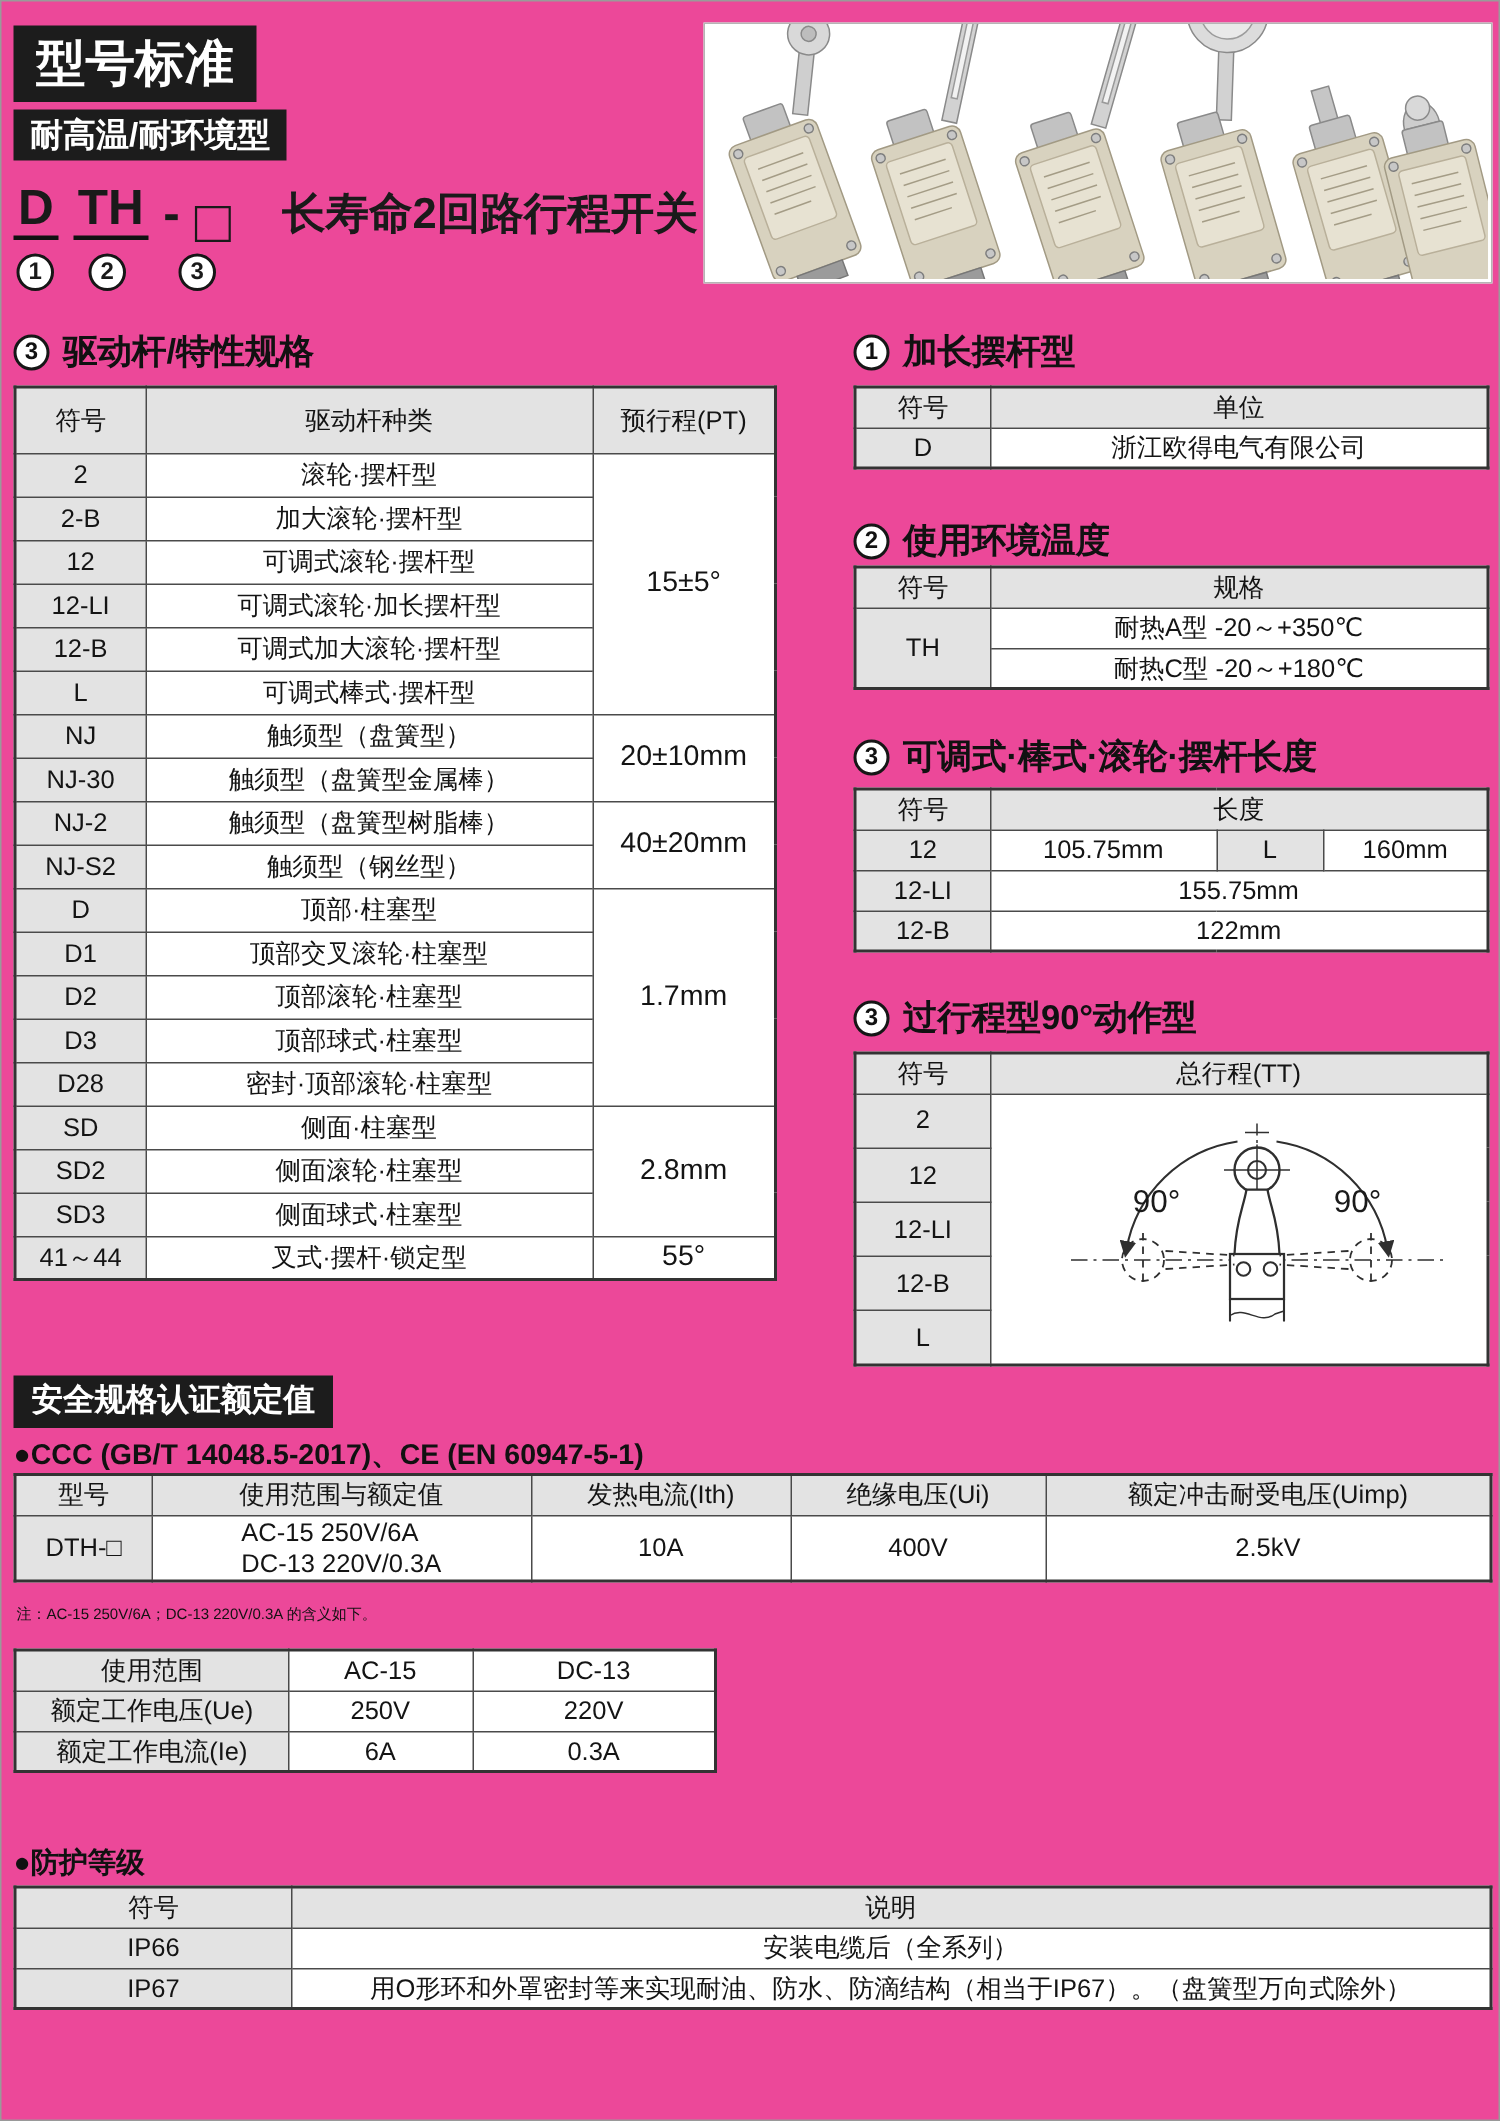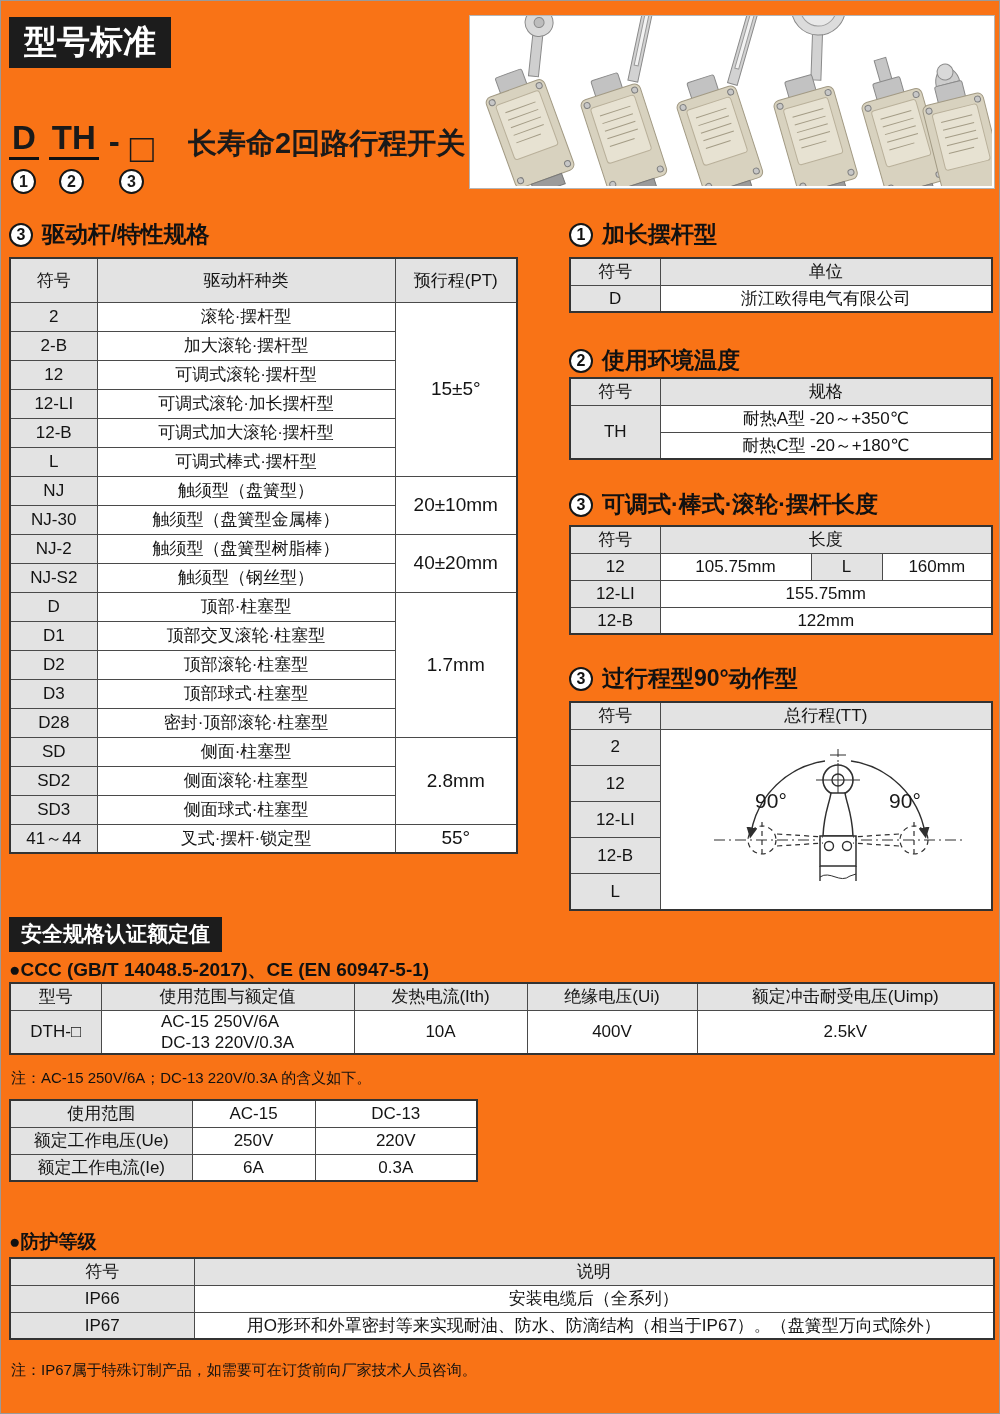--- a/index.html
+++ b/index.html
@@ -1,17 +1,17 @@
 <!DOCTYPE html>
 <html><head>
 <meta charset="utf-8">
 <style>
   html,body{margin:0;padding:0;background:#ffffff;}
   body{font-family:"Liberation Sans","DejaVu Sans",sans-serif;color:#1a1a1a;}
-  .page{position:relative;width:1000px;height:1414px;background:#f97316;border:1px solid #9a9a9a;box-sizing:border-box;overflow:hidden;}
+  .page{position:relative;width:1000px;height:1414px;background:#ec4899;border:1px solid #9a9a9a;box-sizing:border-box;overflow:hidden;}
   .abs{position:absolute;}
 
   
   .bbox{background:#1c1c1c;color:#fff;font-weight:bold;display:inline-block;line-height:1.15;}
   .bbox.main{font-size:33px;padding:6px 15px 7px;}
   .bbox.sub{font-size:22px;padding:4px 11px 5px;}
   .bbox.safety{font-size:21px;padding:5px 12px 6px;}
 
   
   .mline{display:flex;align-items:flex-end;gap:10px;font-weight:bold;}
@@ -33,32 +33,35 @@
   .drive th{height:44px;}
   .drive td{height:29px;}
   .drive td.pt{font-size:19px;}
   .rt th{height:27px;}
   .rt td{height:27px;}
   .ot td.sym{height:29px;}
   .ot td.diag{background:#fff;padding:13px;}
   .safety-t th{height:27px;margin-left:46px;}
   .safety-t td{height:44px;}
   .range-wrap{display:inline-block;text-align:left;}
-  .note{font-size:15px;color:#111;}
+  .note{font-size:10px;color:#111;}
   .cert{font-size:19px;font-weight:bold;color:#111;}
 
   .photo{border:1px solid #b5b5b5;background:#fff;}
 </style>
 </head>
 <body>
 
 <div class="page">
 
   <div class="abs" style="left:8px;top:16px;">
     <span class="bbox main">型号标准</span>
+  </div>
+  <div class="abs" style="left:8px;top:72px;">
+    <span class="bbox sub">耐高温/耐环境型</span>
   </div>
 
   <div class="abs mline" style="left:8px;top:120px;">
     <span class="mcode">D</span>
     <span class="mcode">TH</span>
     <span class="mdash">-</span>
     <span class="msq">□</span>
     <span class="mdesc">长寿命2回路行程开关</span>
   </div>
   <span class="cnum abs" style="left:10px;top:168px;">1</span>
@@ -535,15 +538,14 @@
     <tr>
       <td class="gray">IP66</td>
       <td>安装电缆后（全系列）</td>
     </tr>
     <tr>
       <td class="gray">IP67</td>
       <td>用O形环和外罩密封等来实现耐油、防水、防滴结构（相当于IP67）。（盘簧型万向式除外）</td>
     </tr>
   </tbody>
     </table>
-  <div class="abs note" style="left:10px;top:1360px;">注：IP67属于特殊订制产品，如需要可在订货前向厂家技术人员咨询。</div>
 
 </div>
 
 </body></html>

